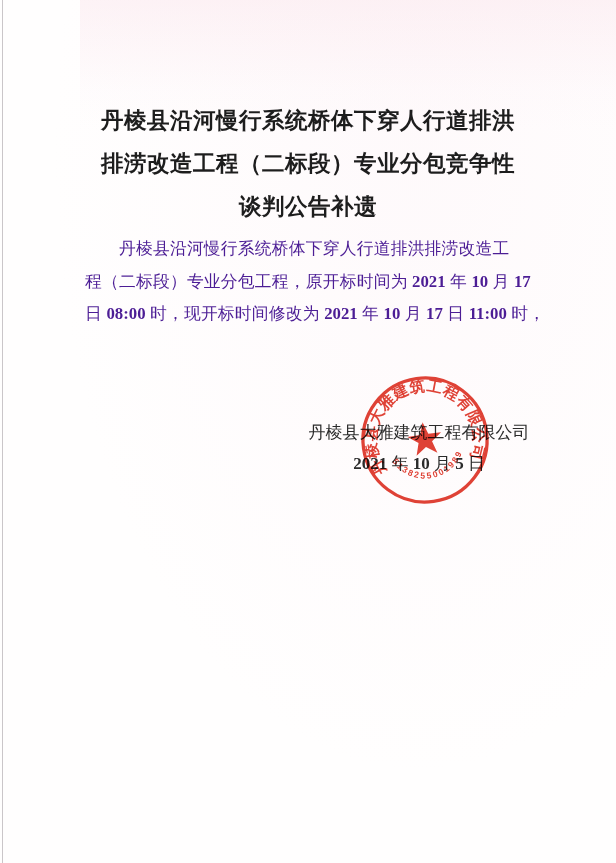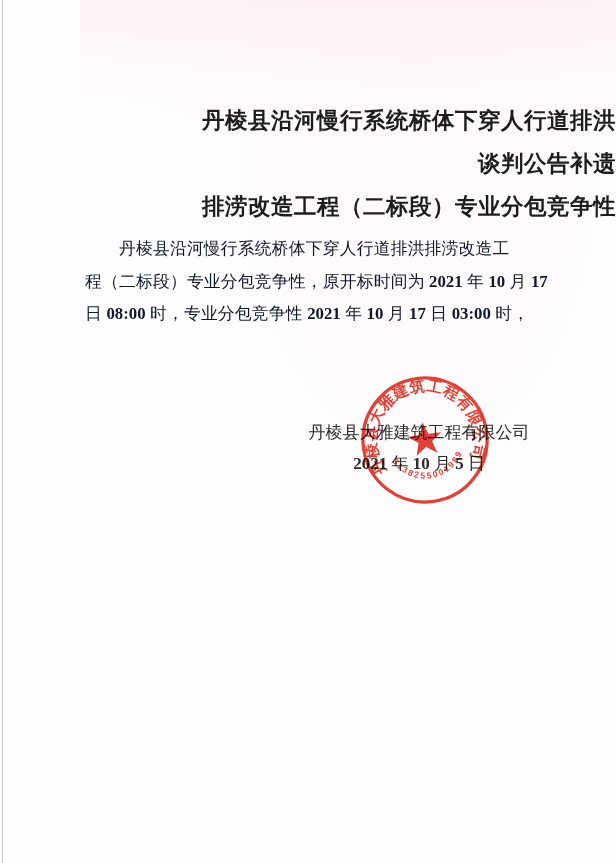--- a/index.html
+++ b/index.html
@@ -21,28 +21,28 @@
     position: absolute; inset: 0;
     background: radial-gradient(ellipse at 68% 18%, rgba(250,226,236,0.16), rgba(250,226,236,0) 62%);
     pointer-events: none;
   }
   .scan-edge {
     position: absolute; left: 2px; top: 0; height: 100%; width: 1px;
     background: rgba(158,152,156,0.55);
   }
   .title {
     position: absolute; top: 99px; left: 0; width: 100%; margin: 0;
-    text-align: right;
+    text-align: center;
     font-size: 22.5px; font-weight: bold; line-height: 43px;
     letter-spacing: 0.5px; color: #1d1d1d;
   }
   .body-paragraph {
     position: absolute; top: 233px; left: 85px; width: 448px;
     font-size: 16.8px; line-height: 32.5px; letter-spacing: 0.2px;
-    color: #0f172a;
+    color: #4c1d95;
   }
   .body-line { white-space: nowrap; }
   .num { font-weight: bold; letter-spacing: 0; margin-top: 33px; }
   .signature {
     position: absolute; top: 418px; left: 303px; width: 232px;
     text-align: center; font-size: 17px; line-height: 30.5px;
     color: #2b2b2b;
   }
   .seal {
     position: absolute; left: 359px; top: 374px; width: 132px; height: 132px;
@@ -68,28 +68,28 @@
 <body>
 
 <div class="page">
 
   <div class="tint-wash"></div>
   <div class="tint-top"></div>
   <div class="scan-edge"></div>
 
   <h1 class="title">
     <div class="title-line">丹棱县沿河慢行系统桥体下穿人行道排洪</div>
+    <div class="title-line">排涝改造工程（二标段）专业分包竞争性</div>
     <div class="title-line">谈判公告补遗</div>
-    <div class="title-line">排涝改造工程（二标段）专业分包竞争性</div>
   </h1>
 
   <div class="body-paragraph">
       <div class="body-line"><span>　　丹棱县沿河慢行系统桥体下穿人行道排洪排涝改造工</span></div>
-      <div class="body-line"><span>程（二标段）专业分包竞争性，原开标时间为 </span><span class="num">2021</span><span> 年 </span><span class="num">10</span><span> 月 </span><span class="num">17</span></div>
-      <div class="body-line"><span>日 </span><span class="num">08:00</span><span> 时，专业分包竞争性 </span><span class="num">2021</span><span> 年 </span><span class="num">10</span><span> 月 </span><span class="num">17</span><span> 日 </span><span class="num">03:00</span><span> 时，</span></div>
+      <div class="body-line"><span>程（二标段）专业分包工程，原开标时间为 </span><span class="num">2021</span><span> 年 </span><span class="num">10</span><span> 月 </span><span class="num">17</span></div>
+      <div class="body-line"><span>日 </span><span class="num">08:00</span><span> 时，现开标时间修改为 </span><span class="num">2021</span><span> 年 </span><span class="num">10</span><span> 月 </span><span class="num">17</span><span> 日 </span><span class="num">11:00</span><span> 时，</span></div>
     </div>
 
   <div class="signature">
     <div class="sig-company">丹棱县大雅建筑工程有限公司</div>
     <div class="sig-date"><span class="num">2021</span><span> 年 </span><span class="num">10</span><span> 月 </span><span class="num">5</span><span> 日</span></div>
   </div>
 
   <div class="seal">
     <svg viewBox="0 0 200 200">
       <defs>

